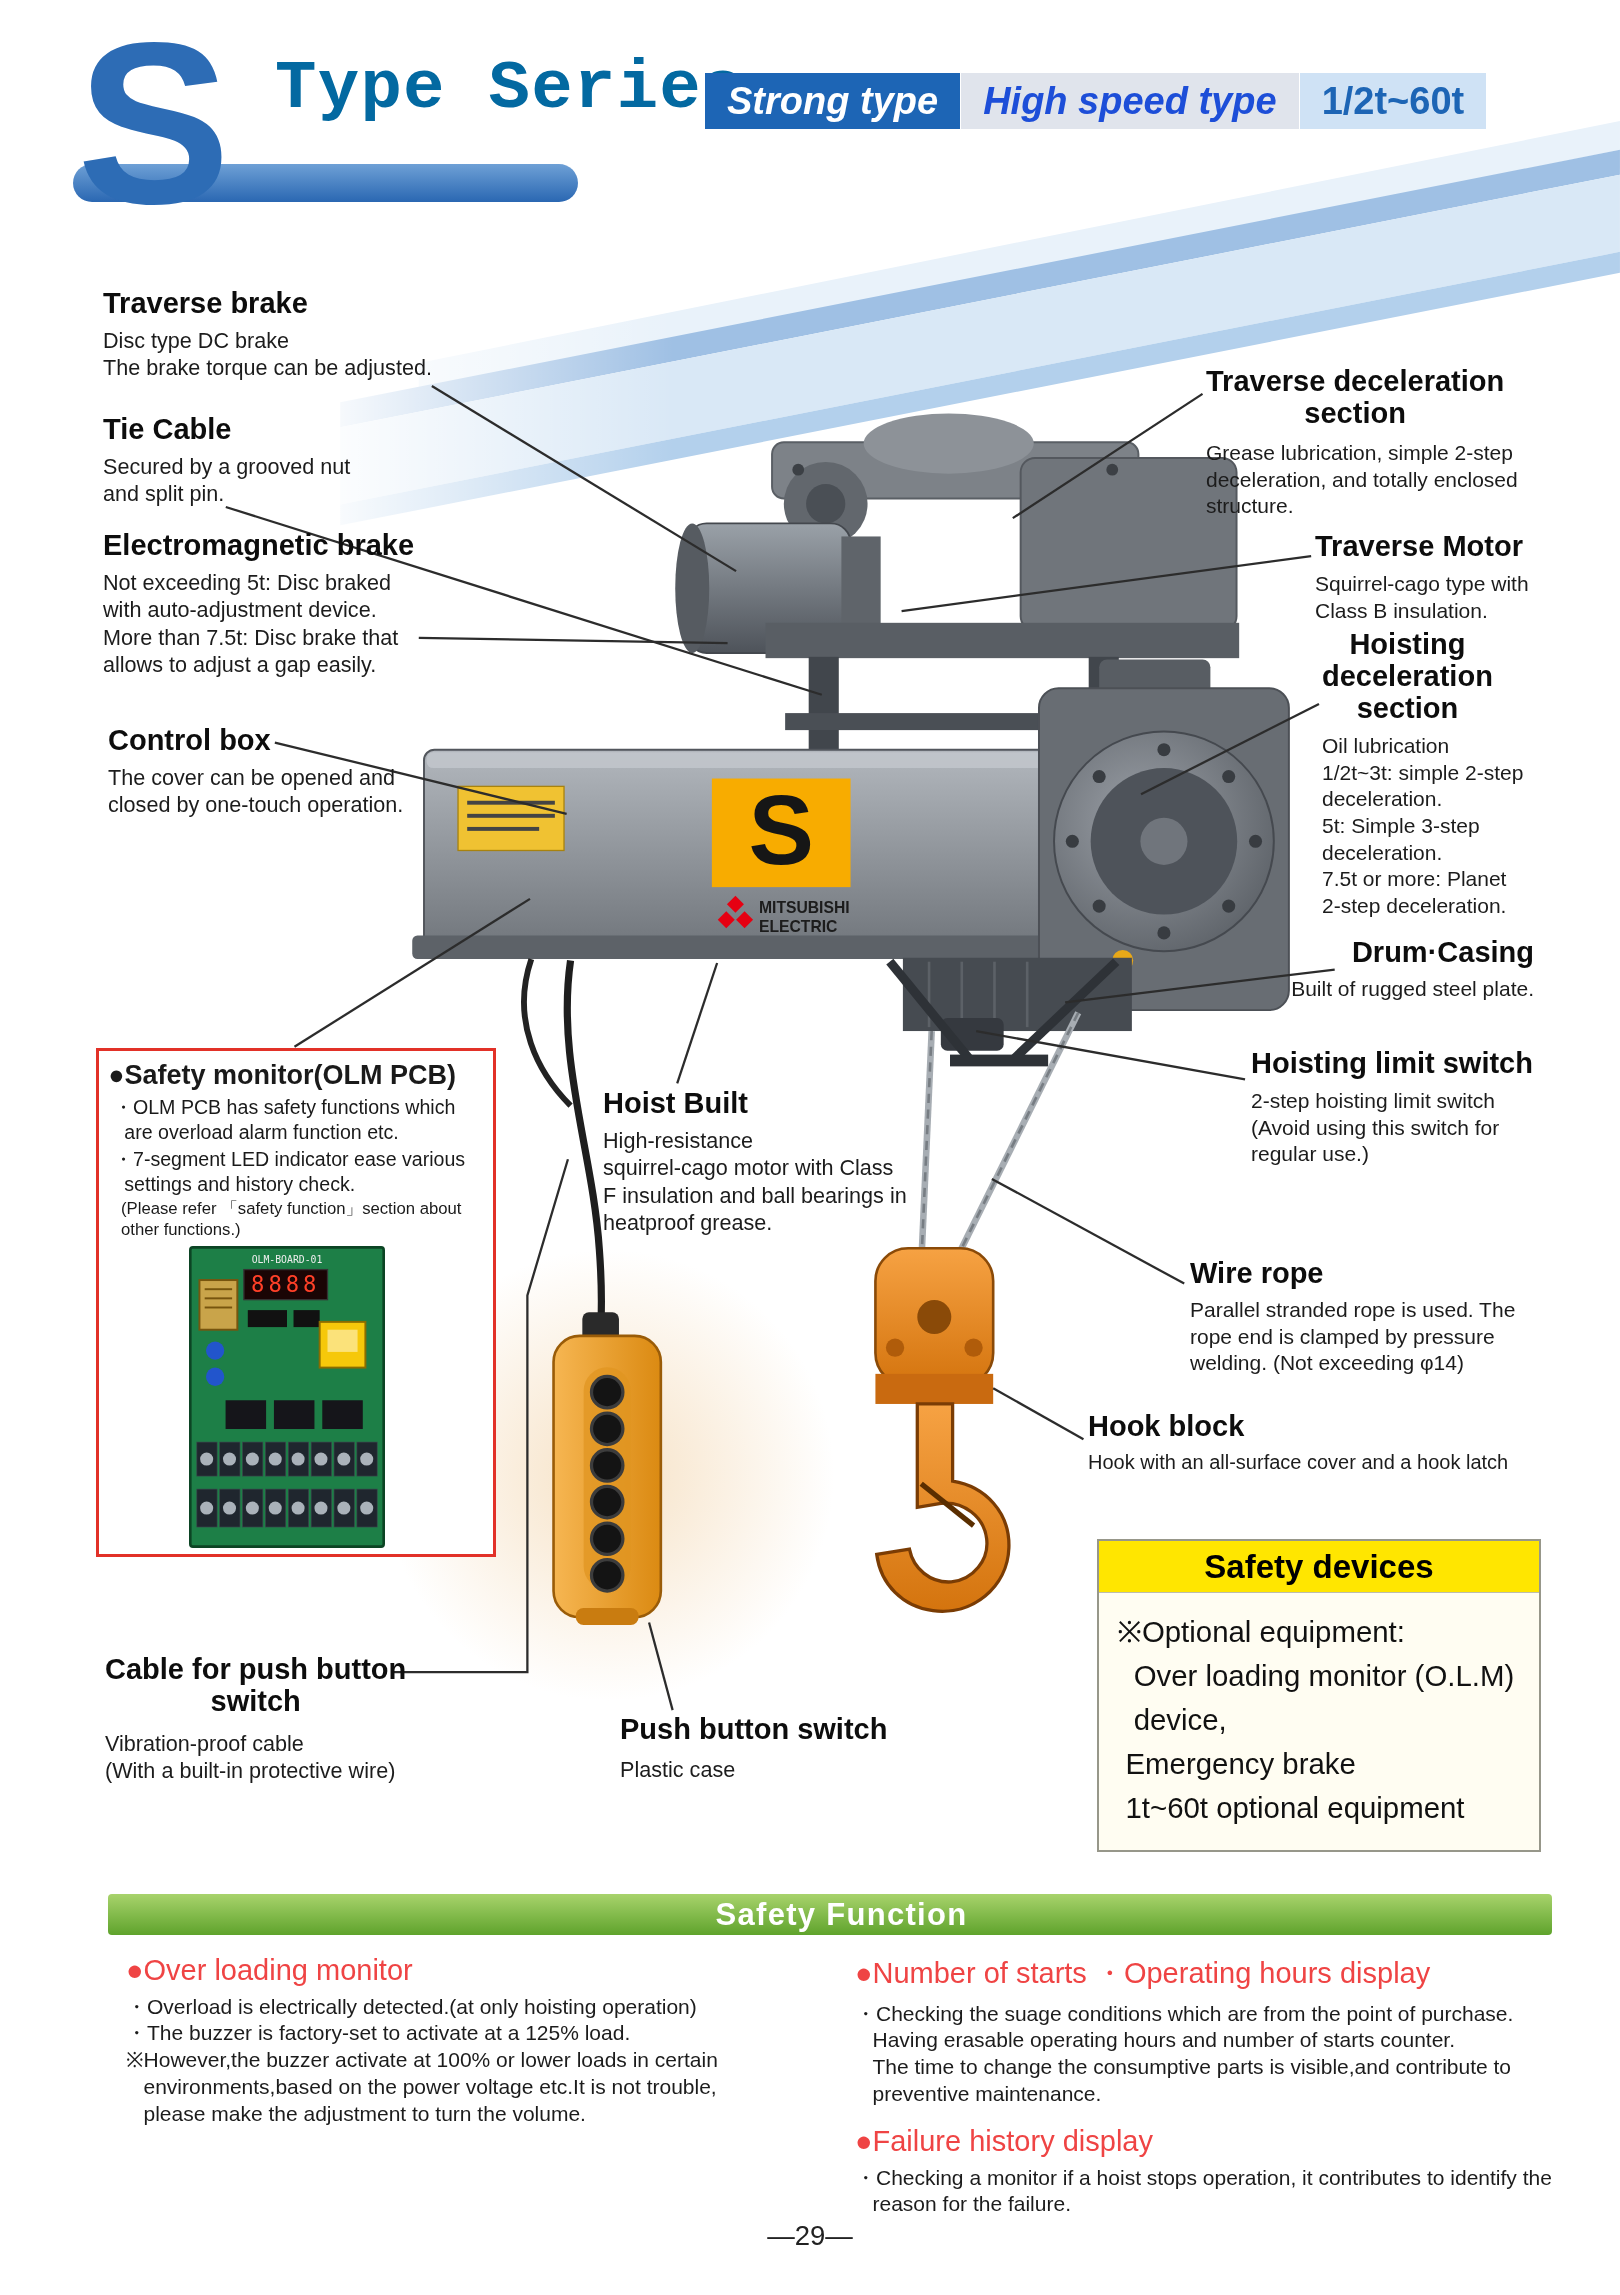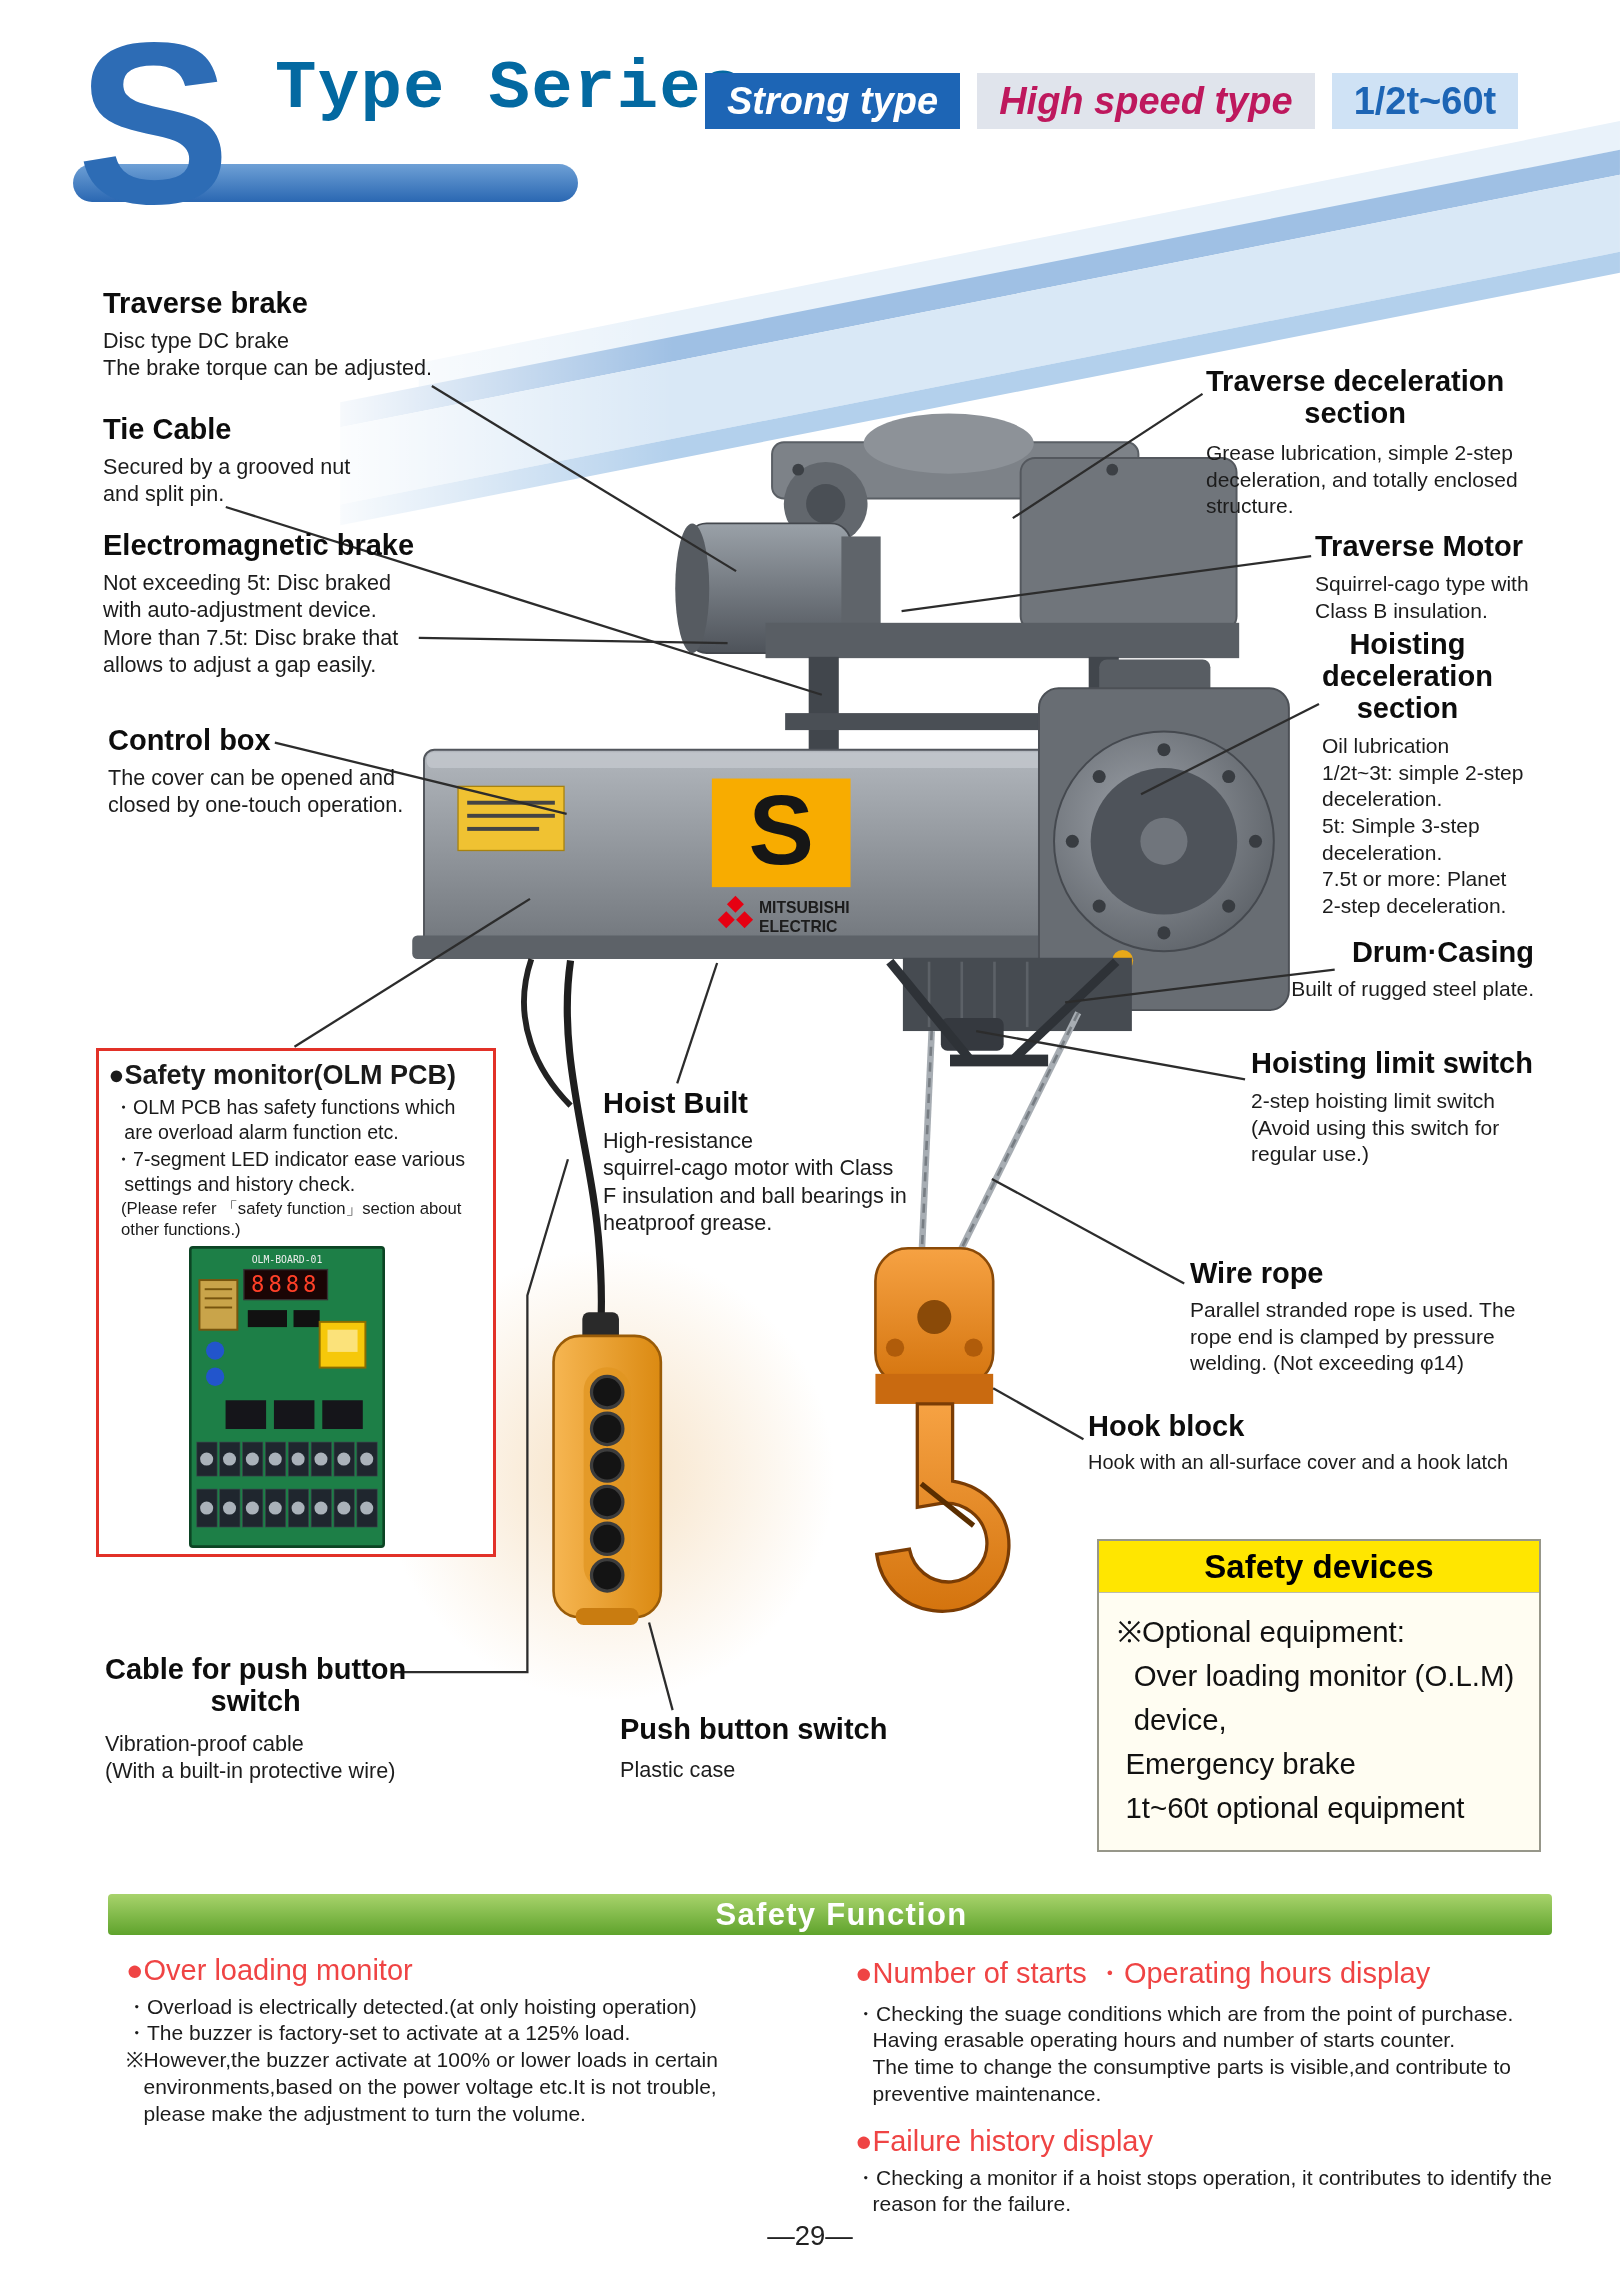--- a/index.html
+++ b/index.html
@@ -7,24 +7,24 @@
         font-family:"Liberation Sans",sans-serif;color:#1a1a1a;}
   .abs{position:absolute;}
   .ct{position:absolute;font-weight:bold;color:#0d0d0d;white-space:pre-wrap;line-height:1.1;font-size:29px;text-align:center;}
   .cb{position:absolute;color:#1c1c1c;white-space:pre-wrap;line-height:1.27;font-size:21.6px;}
   svg{display:block;}
   
   .s-letter{position:absolute;left:77px;top:9.2px;font-size:230px;font-weight:bold;color:#2d6cb5;line-height:1;z-index:3;}
   .s-bar{position:absolute;left:73px;top:164px;width:505px;height:38px;border-radius:19px;
          background:linear-gradient(180deg,#6ea0d6,#2a67b2);z-index:2;}
   .page-title{position:absolute;left:275px;top:50px;font-size:69px;font-weight:bold;color:#0369a1;letter-spacing:1.3px;z-index:3;font-family:Liberation Mono, monospace;}
-  .badges{position:absolute;left:705px;top:73px;display:flex;gap:17px;z-index:3;}
+  .badges{position:absolute;left:705px;top:73px;display:flex;gap:1px;z-index:3;}
   .badge{height:56px;display:flex;align-items:center;padding:0 22px;font-size:38px;font-weight:bold;}
   .badge.strong{background:#1d65b5;color:#ffffff;font-style:italic;}
-  .badge.speed{background:#e0e4ec;color:#be185d;font-style:italic;}
+  .badge.speed{background:#e0e4ec;color:#1d4ed8;font-style:italic;}
   .badge.range{background:#cfe2f5;color:#1d65b5;}
   
   .monitor{position:absolute;left:96px;top:1048px;width:400px;height:509px;border:3.9px solid #e23128;background:#fff;box-sizing:border-box;z-index:4;}
   .monitor .m-title{font-size:27px;font-weight:bold;margin:9.2px 6.5px 3.9px 9.2px;}
   .monitor .m-bullet{font-size:19.6px;line-height:1.26;margin:1.3px 5.2px 2.6px 14.4px;white-space:pre-wrap;}
   .monitor .m-note{font-size:16.7px;line-height:1.25;margin:1.3px 5.2px 3.9px 22px;white-space:pre-wrap;}
   
   .sdbox{position:absolute;left:1097px;top:1539px;width:444px;border:2px solid #97978a;background:#fffdf2;box-sizing:border-box;z-index:4;}
   .sdbox .sd-head{background:#ffe600;border-bottom:1.3px solid #bdbdae;text-align:center;font-size:33px;font-weight:bold;color:#000;padding:6.5px 0;}
   .sdbox .sd-body{padding:17px 15.7px 19.6px 18.3px;font-size:29.4px;line-height:1.5;white-space:pre-wrap;color:#111;}

